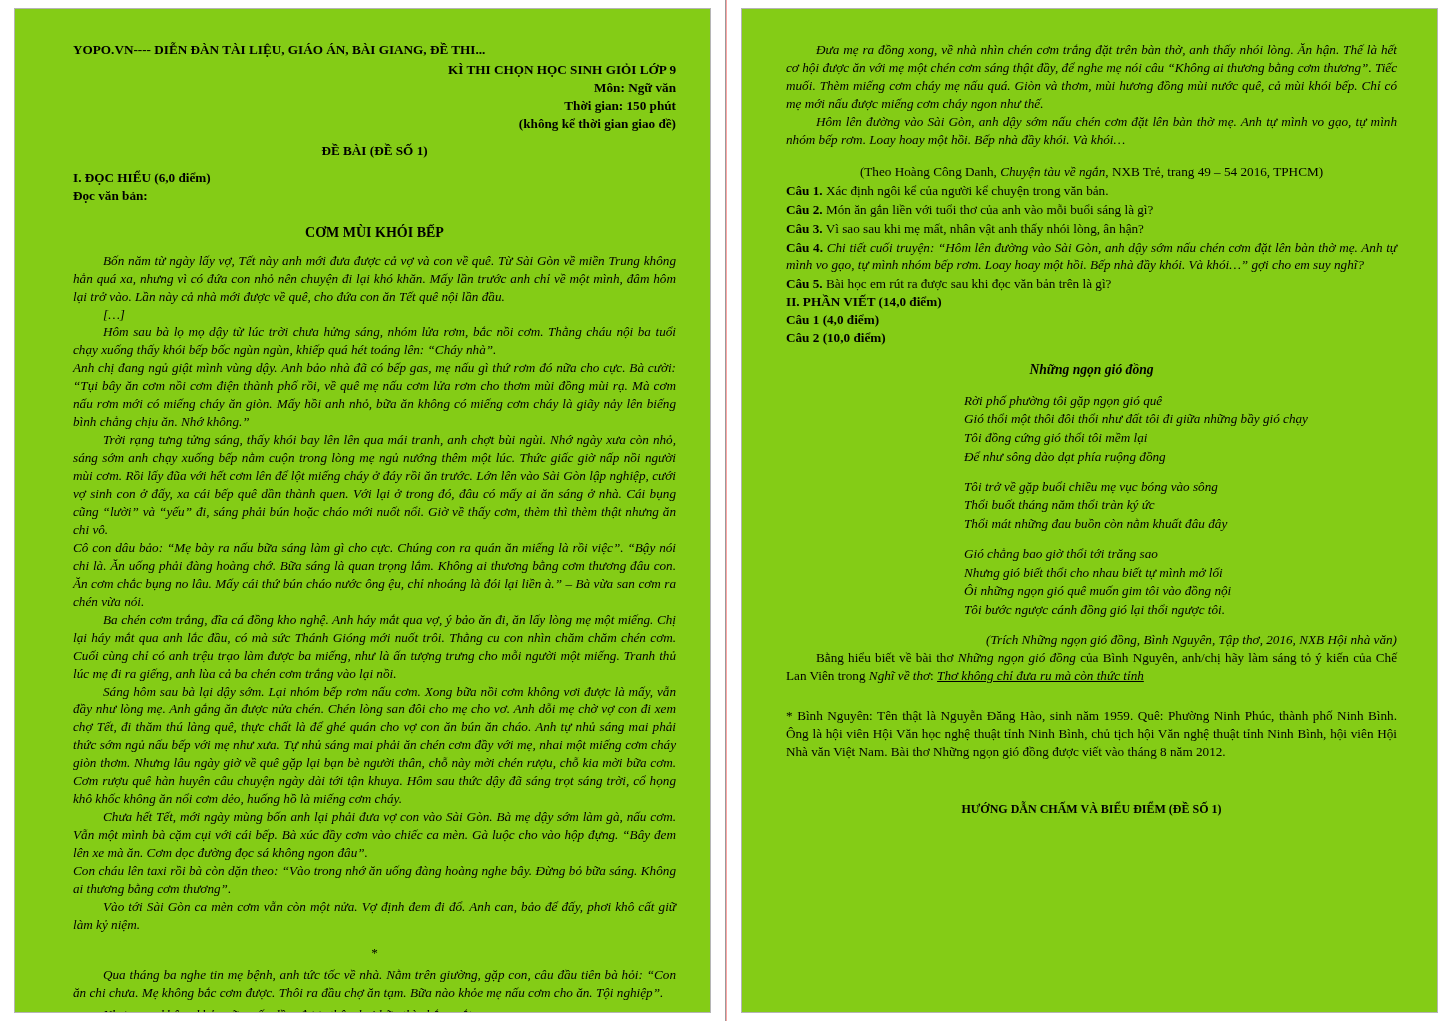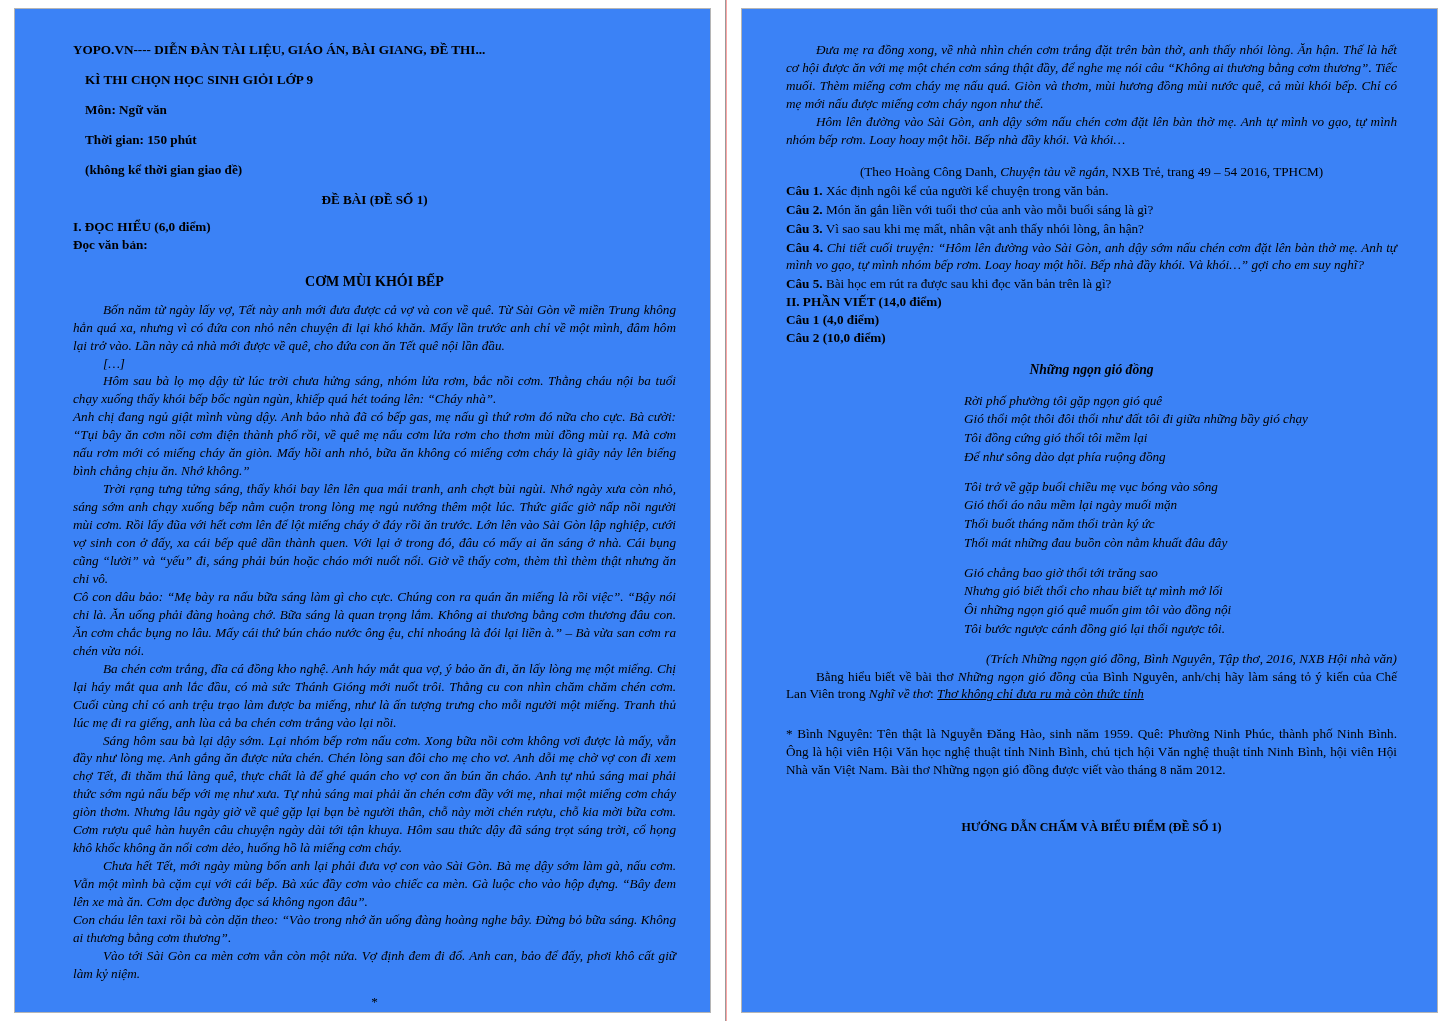--- a/index.html
+++ b/index.html
@@ -30,21 +30,21 @@
     left: 726px;
     border-left: 1px solid #fca5a5;
   }
   .sheet {
     position: absolute;
     top: 8px;
     bottom: 8px;
     left: 14px;
     right: 14px;
     border: 1px solid #b5b5b5;
-    background: #3b82f6;
+    background: #84cc16;
     overflow: hidden;
   }
   .content {
     position: absolute;
     top: 0;
     left: 0;
     right: 0;
     bottom: 0;
     padding: 32px 34px 6px 58px;
     box-sizing: border-box;
@@ -56,23 +56,23 @@
     padding: 32px 40px 6px 44px;
   }
   .b { font-weight: bold; }
   .i { font-style: italic; }
   .c { text-align: center; }
   .header-line {
     font-weight: bold;
     margin-bottom: 2px;
   }
   .center-b {
-    text-align: left;
-    font-weight: bold;
-    margin: 12px;
+    text-align: right;
+    font-weight: bold;
+    margin: 0;
   }
   .center-b2 {
     text-align: center;
     font-weight: bold;
     margin-top: 9px;
   }
   p {
     margin: 0;
   }
   .ind {
@@ -204,21 +204,20 @@
 
       <div class="poem">
         <div class="stanza">
           <p>Rời phố phường tôi gặp ngọn gió quê</p>
           <p>Gió thổi một thôi đôi thổi như đất tôi đi giữa những bầy gió chạy</p>
           <p>Tôi đồng cứng gió thổi tôi mềm lại</p>
           <p>Để như sông dào dạt phía ruộng đồng</p>
         </div>
         <div class="stanza">
           <p>Tôi trở về gặp buổi chiều mẹ vục bóng vào sông</p>
-          <p>Gió thổi áo nâu mềm lại ngày muối mặn</p>
           <p>Thổi buốt tháng năm thổi tràn ký ức</p>
           <p>Thổi mát những đau buồn còn nằm khuất đâu đây</p>
         </div>
         <div class="stanza">
           <p>Gió chẳng bao giờ thổi tới trăng sao</p>
           <p>Nhưng gió biết thổi cho nhau biết tự mình mở lối</p>
           <p>Ôi những ngọn gió quê muốn gim tôi vào đồng nội</p>
           <p>Tôi bước ngược cánh đồng gió lại thổi ngược tôi.</p>
         </div>
       </div>

